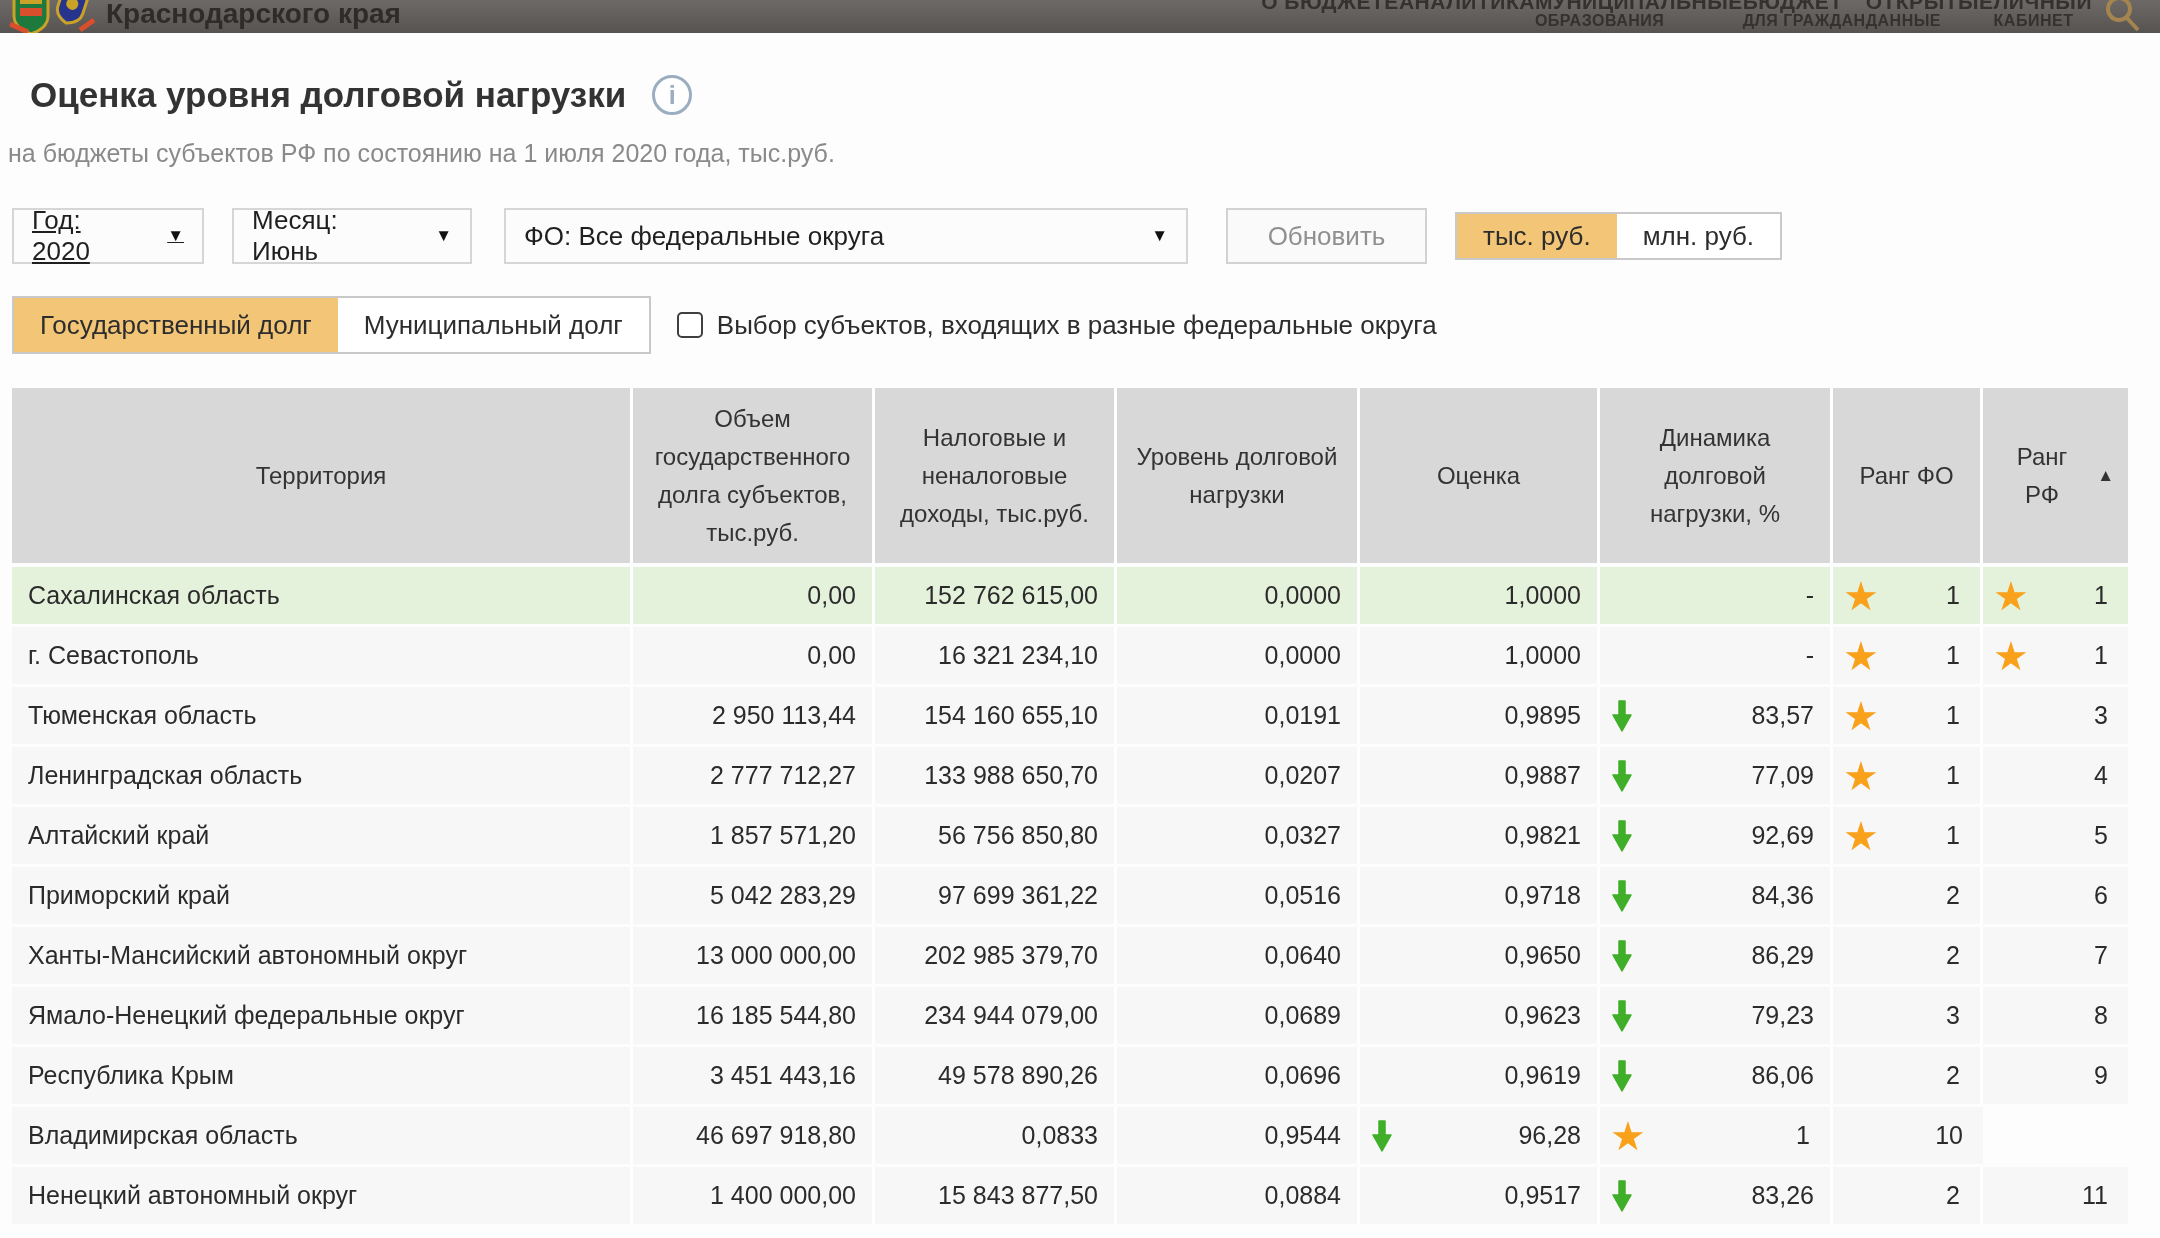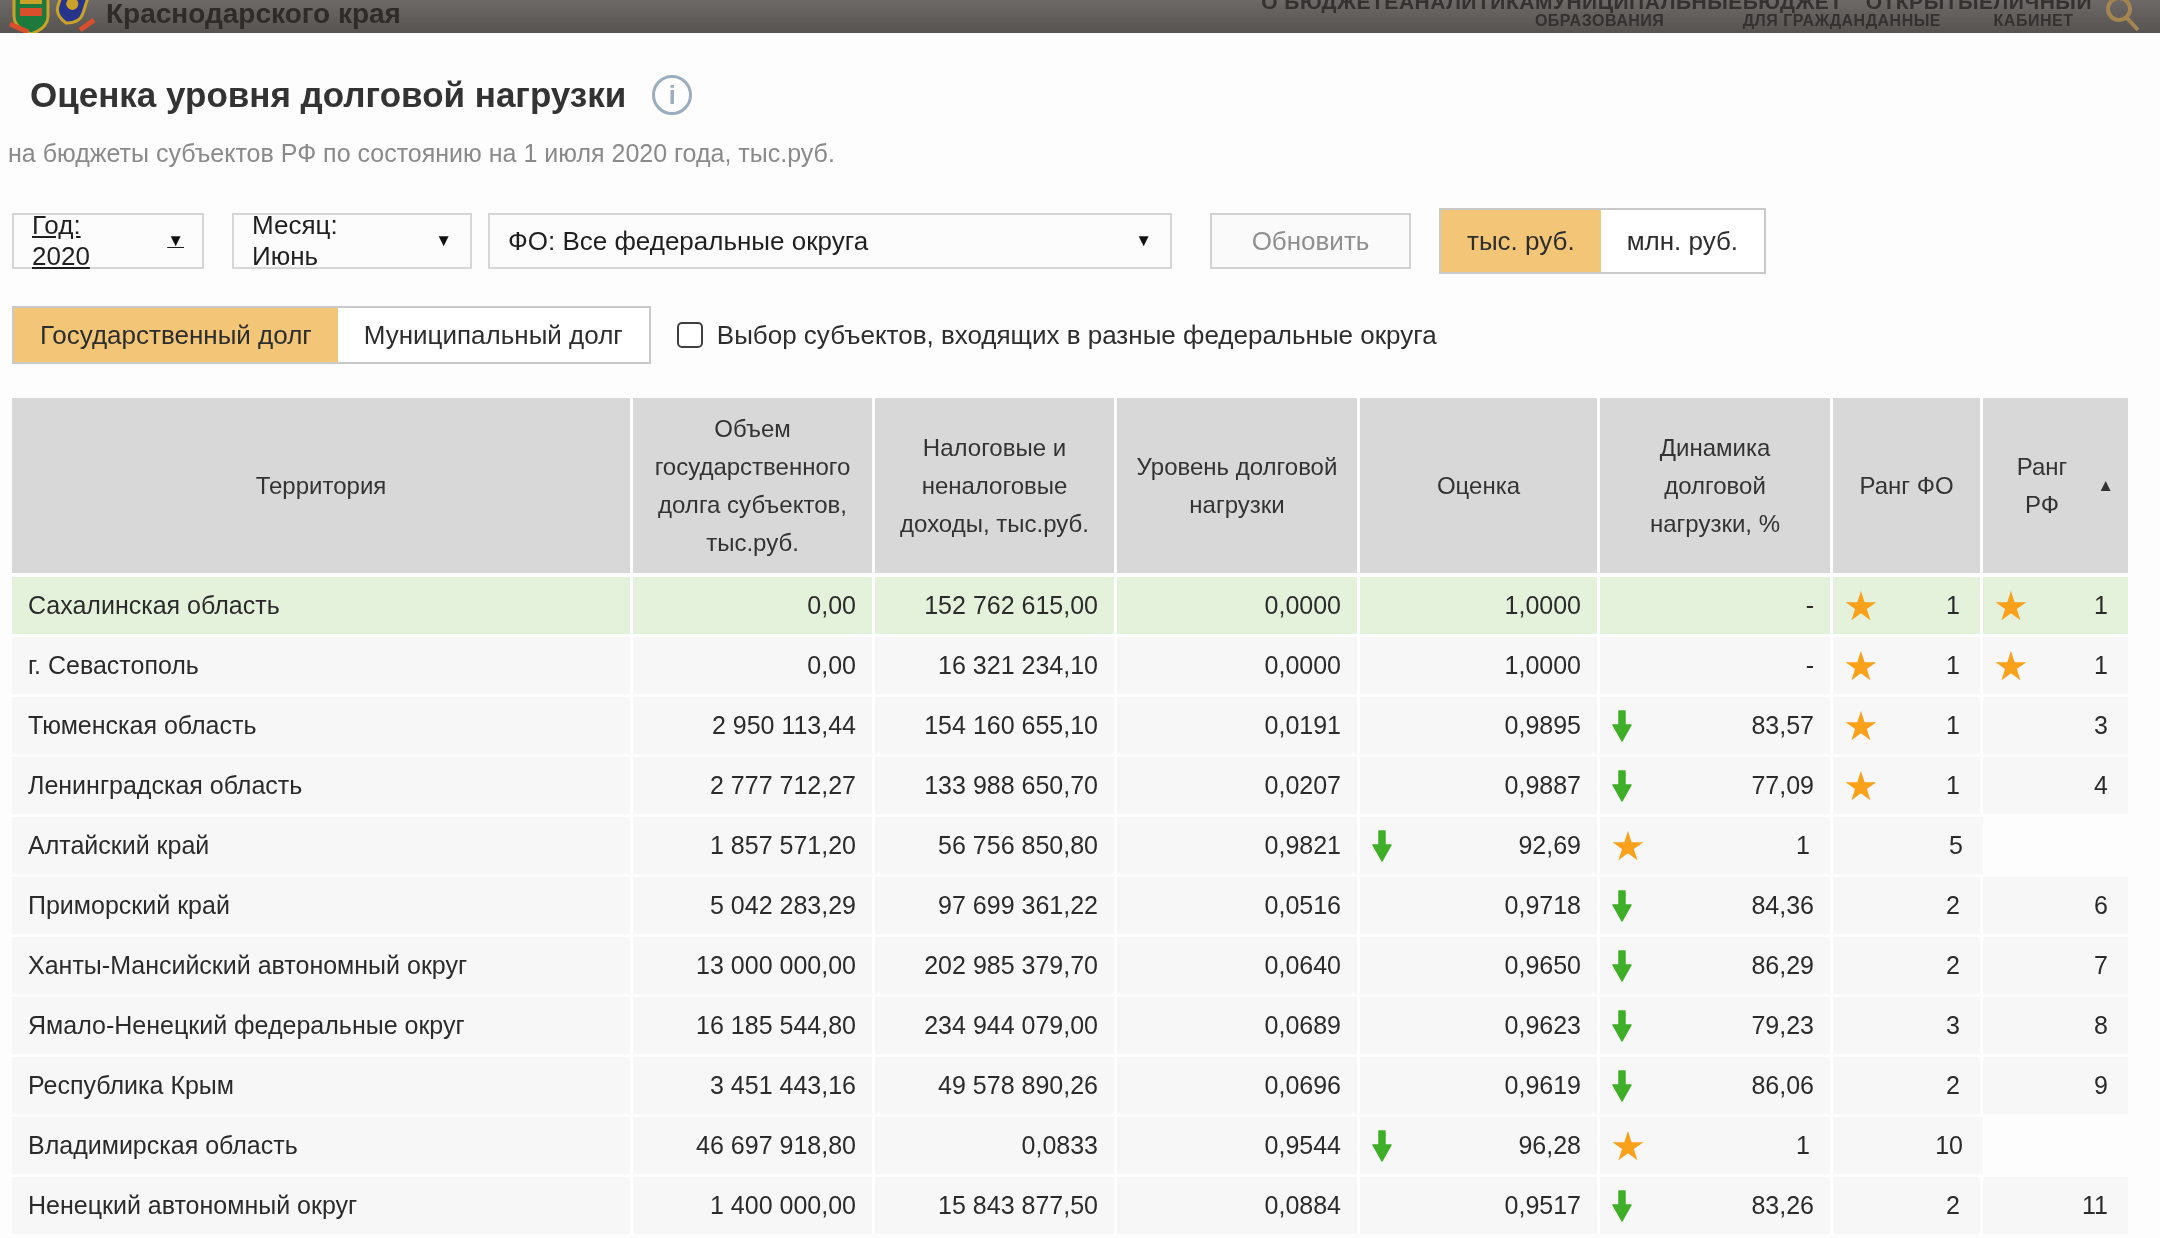--- a/index.html
+++ b/index.html
@@ -26,24 +26,24 @@
     justify-content:center; margin-left:26px; cursor:pointer; background:#fff; }
   .subtitle { margin:24px 0 0 8px; font-size:25px; color:#8a8a8a; }
 
   
   .frow1 { margin:40px 0 0 12px; display:flex; align-items:center; }
   .dd { height:56px; background:#fcfcfc; border:2px solid #d6d6d6; display:flex; align-items:center;
     font-size:26px; color:#1f1f1f; padding:0 18px; cursor:pointer; }
   .dd .chev { font-size:17px; color:#111; margin-left:26px; }
   .dd-year { width:192px;text-decoration:underline; }
   .dd-month { width:240px; margin-left:28px; }
-  .dd-fo { width:684px; margin-left:16px; justify-content:space-between; }
+  .dd-fo { width:684px; margin-left:32px; justify-content:space-between; }
   .btn-refresh { width:201px; height:56px; margin-left:38px; background:#fafafa; border:2px solid #d2d2d2;
     font-size:26px; color:#909090; cursor:pointer; font-family:inherit; }
-  .unit-toggle { display:flex; margin-left:28px; border:2px solid #c9c9c9; height:66px; background:#fff; }
+  .unit-toggle { display:flex; margin-left:28px; border:2px solid #c9c9c9; height:48px; background:#fff; }
   .seg { display:flex; align-items:center; justify-content:center; font-size:26px; color:#2d2d2d;
     padding:0 26px; cursor:pointer; }
   .seg.active { background:#f2c577; }
   .frow2 { margin:32px 0 0 12px; display:flex; align-items:center; }
   .tab-toggle { display:flex; border:2px solid #c9c9c9; height:58px; background:#fff; }
   .checkbox-wrap { display:flex; align-items:center; margin-left:26px; cursor:pointer; }
   .checkbox { width:26px; height:26px; border:2px solid #3f3f3f; border-radius:5px; background:#fff; }
   .checkbox-label { font-size:26px; color:#2d2d2d; margin-left:14px; }
 
   
@@ -249,20 +249,21 @@
             <div class="rval">1</div>
           </div>
           <div class="td rank last">
             <div class="rval">4</div>
           </div>
         </div>
         <div class="trow">
           <div class="td terr">Алтайский край</div>
           <div class="td num">1 857 571,20</div>
           <div class="td num">56 756 850,80</div>
+          <div class="td num">0,0327</div>
           <div class="td num">0,9821</div>
           <div class="td dyn">
             <div class="arrow">
               <svg width="20" height="32" viewBox="0 0 20 32">
                 <path d="M7 1 h6 v14 h6 L10 31 L1 15 h6 Z" fill="#3fae29" stroke="#3fae29" stroke-width="1.5" stroke-linejoin="round"></path>
               </svg>
             </div>
             <div class="dval">92,69</div>
           </div>
           <div class="td rank">

